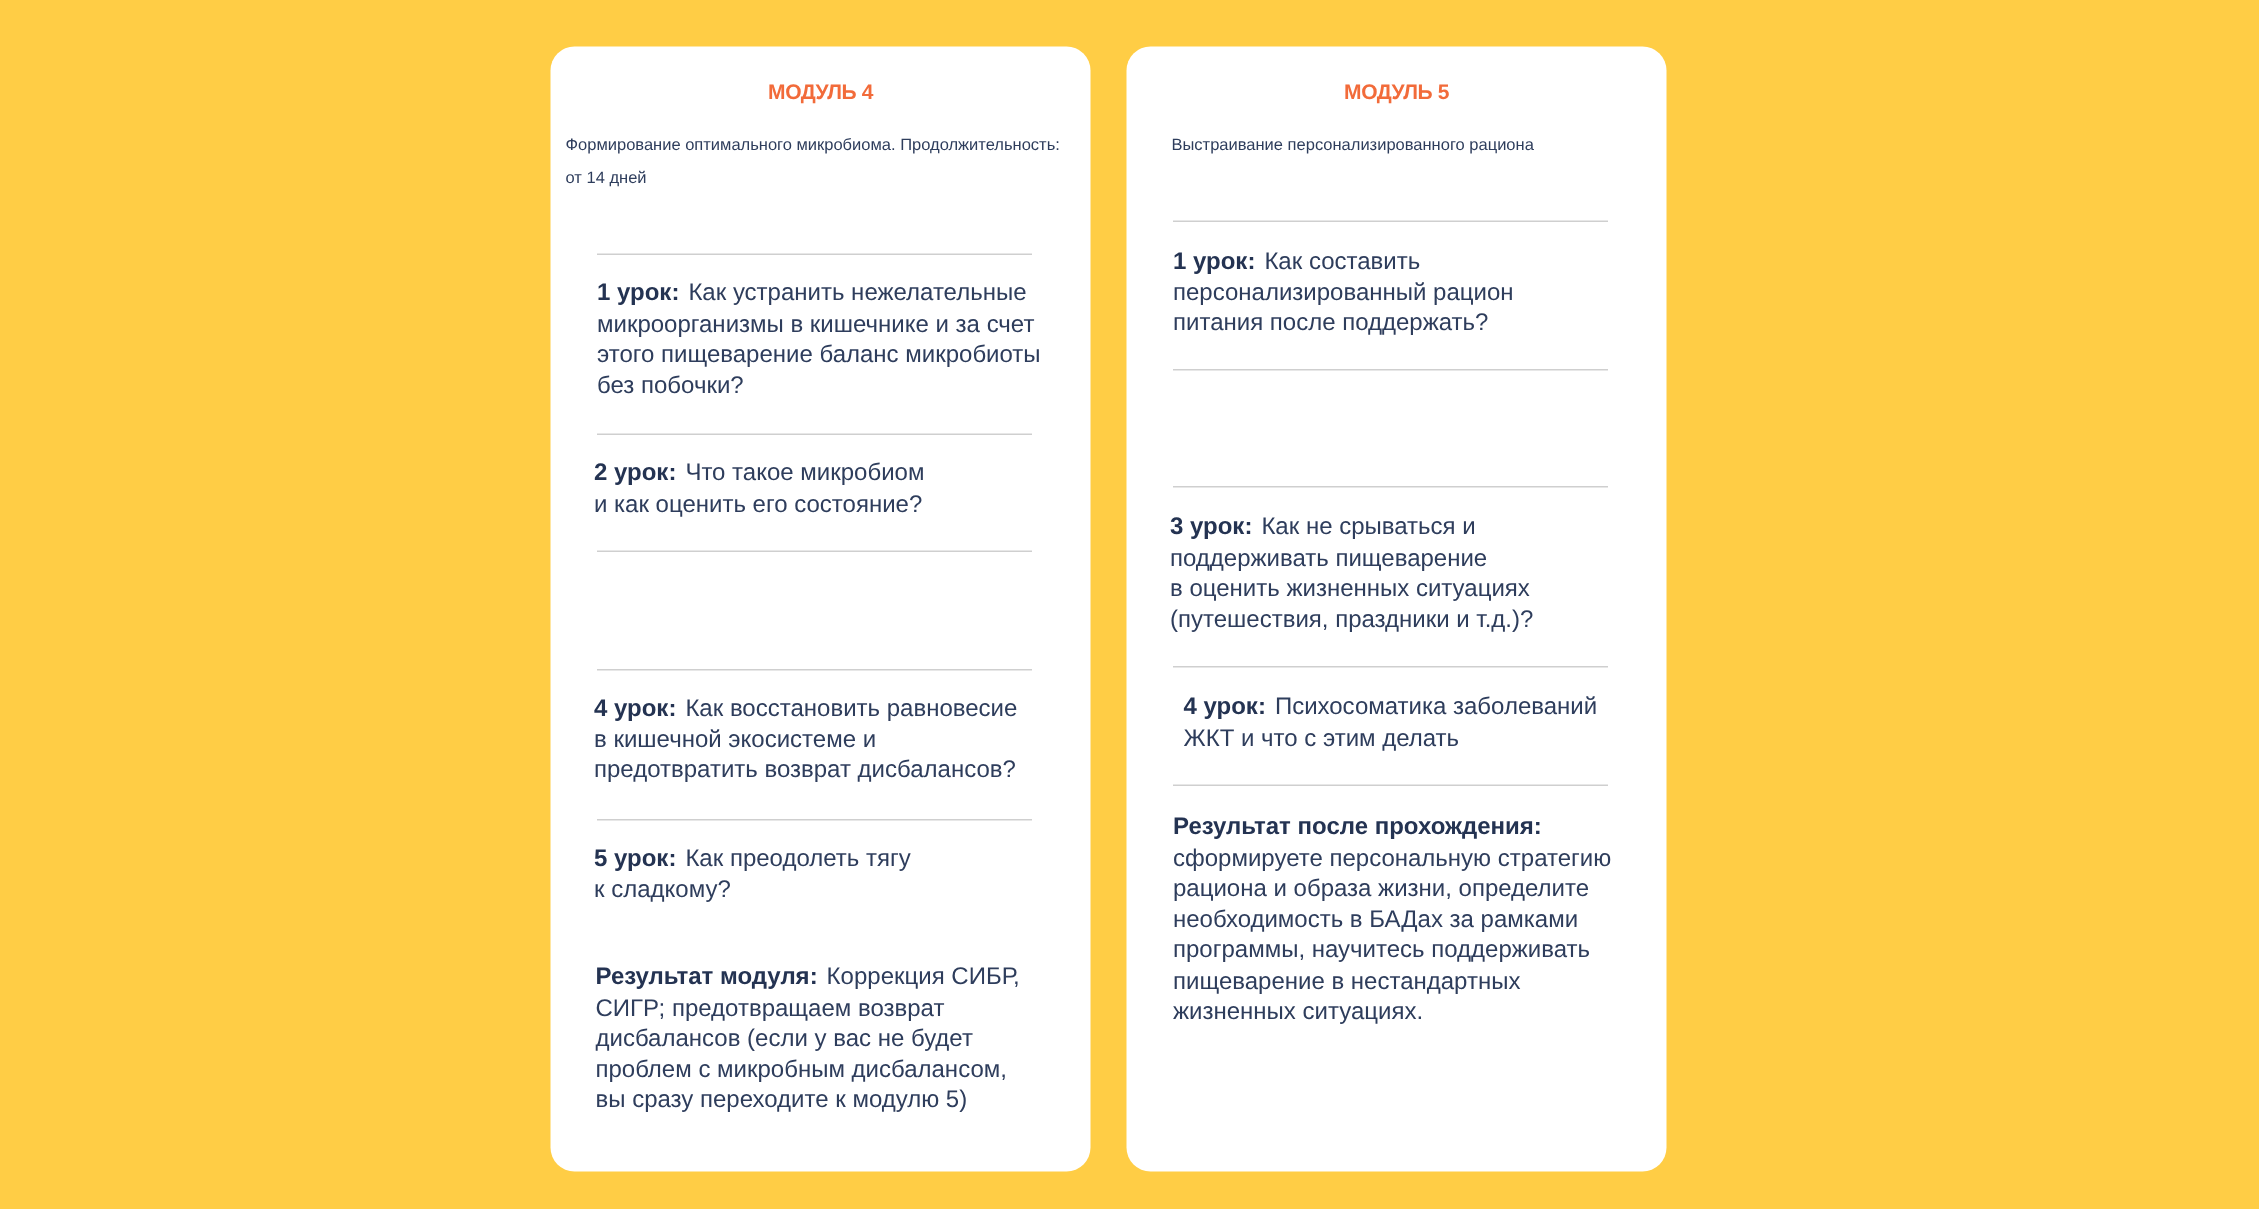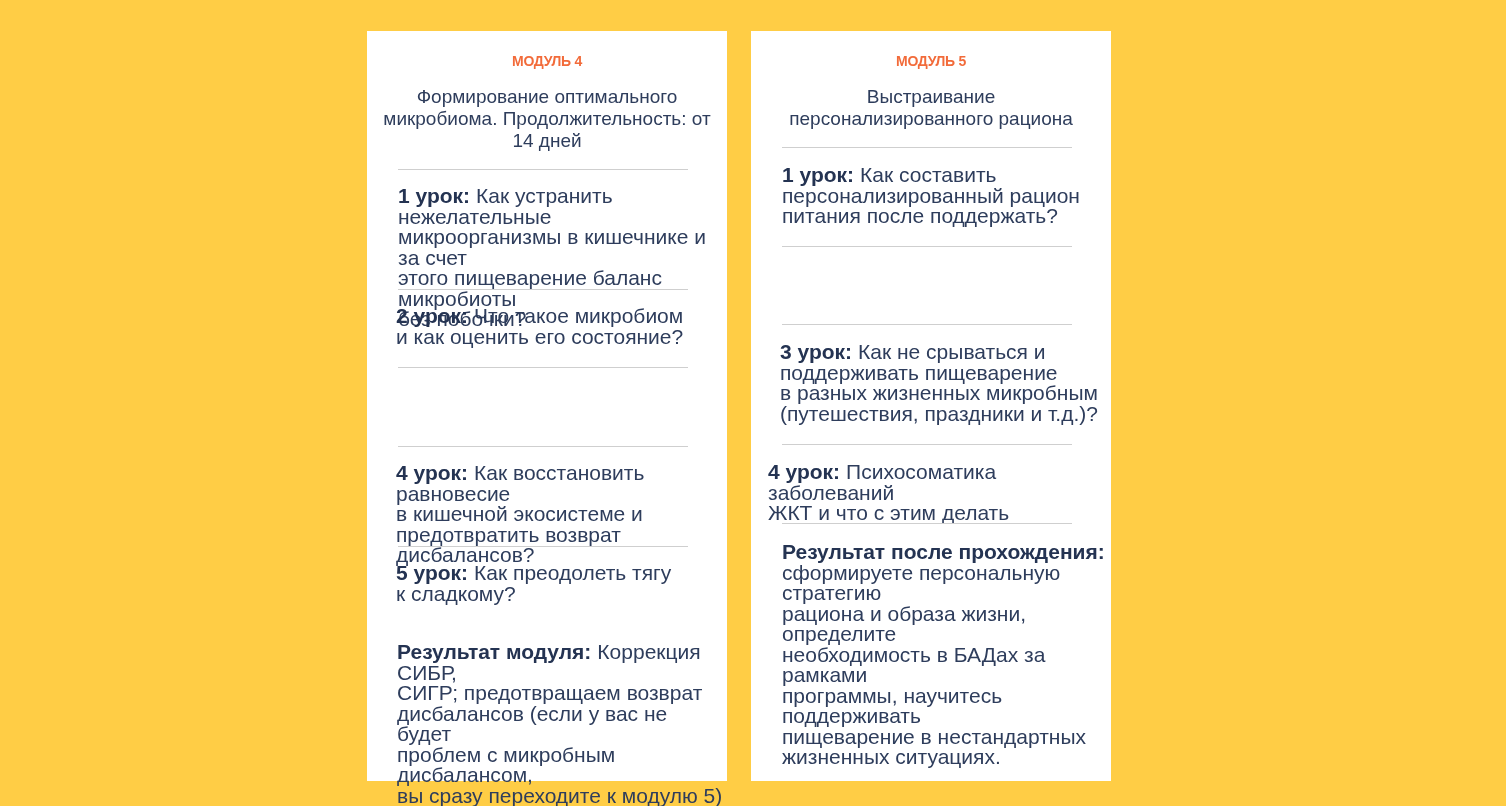--- a/index.html
+++ b/index.html
@@ -5,37 +5,37 @@
   html, body { margin:0; padding:0; }
   body {
     width:1506px; height:806px; overflow:hidden;
     background:#FFCD45;
     font-family:"Liberation Sans", sans-serif;
     color:#2E3D5C;
     position:relative;
   }
   .card {
     position:absolute; top:31px; width:360px; height:750px;
-    background:#FFFFFF; border-radius:0; box-sizing:border-box;
+    background:#FFFFFF; border-radius:16px; box-sizing:border-box;
   }
   .card-4 { left:367px; }
   .card-5 { left:751px; }
   .module-label {
     position:absolute; top:53px; left:0; right:0; text-align:center;
     color:#F26B3A; font-weight:bold; font-size:14px; letter-spacing:-0.3px;
   }
   .card-title {
-    position:absolute; left:6px; right:6px; text-align:center;
-    font-size:19px; line-height:22px; color:#2E3D5C;
+    position:absolute; left:6px; right:6px; text-align:left;
+    font-size:11px; line-height:22px; color:#2E3D5C;
   }
   .divider {
     position:absolute; left:31px; width:290px; height:1px; background:#CFCFCF;
   }
   .lesson {
-    position:absolute; font-size:21px; line-height:20.5px; color:#2E3D5C;
+    position:absolute; font-size:16px; line-height:20.5px; color:#2E3D5C;
   }
   .lesson b { color:#243352; font-weight:bold; margin-right:6px; }
 </style>
 </head>
 <body>
 
 <div class="card card-4">
   <div class="module-label" style="top:22px">МОДУЛЬ 4</div>
   <div class="card-title" style="top:55px; left:10px; right:10px">Формирование оптимального микробиома. Продолжительность: от 14 дней</div>
   <div class="divider" style="top:138px"></div>
@@ -87,26 +87,26 @@
     <span>персонализированный рацион</span><br>
     <span>питания после поддержать?</span>
   </div>
   <div class="divider" style="top:215px"></div>
 
   <div class="divider" style="top:293px"></div>
 
   <div class="lesson" style="top:311px; left:29px">
     <b>3 урок:</b><span>Как не срываться и</span><br>
     <span>поддерживать пищеварение</span><br>
-    <span>в разных жизненных микробным</span><br>
+    <span>в оценить жизненных ситуациях</span><br>
     <span>(путешествия, праздники и т.д.)?</span>
   </div>
   <div class="divider" style="top:413px"></div>
 
-  <div class="lesson" style="top:431px; left:17px">
+  <div class="lesson" style="top:431px; left:38px">
     <b>4 урок:</b><span>Психосоматика заболеваний</span><br>
     <span>ЖКТ и что с этим делать</span>
   </div>
   <div class="divider" style="top:492px"></div>
 
   <div class="lesson" style="top:511px; left:31px">
     <b>Результат после прохождения:</b><br>
     <span>сформируете персональную стратегию</span><br>
     <span>рациона и образа жизни, определите</span><br>
     <span>необходимость в БАДах за рамками</span><br>

